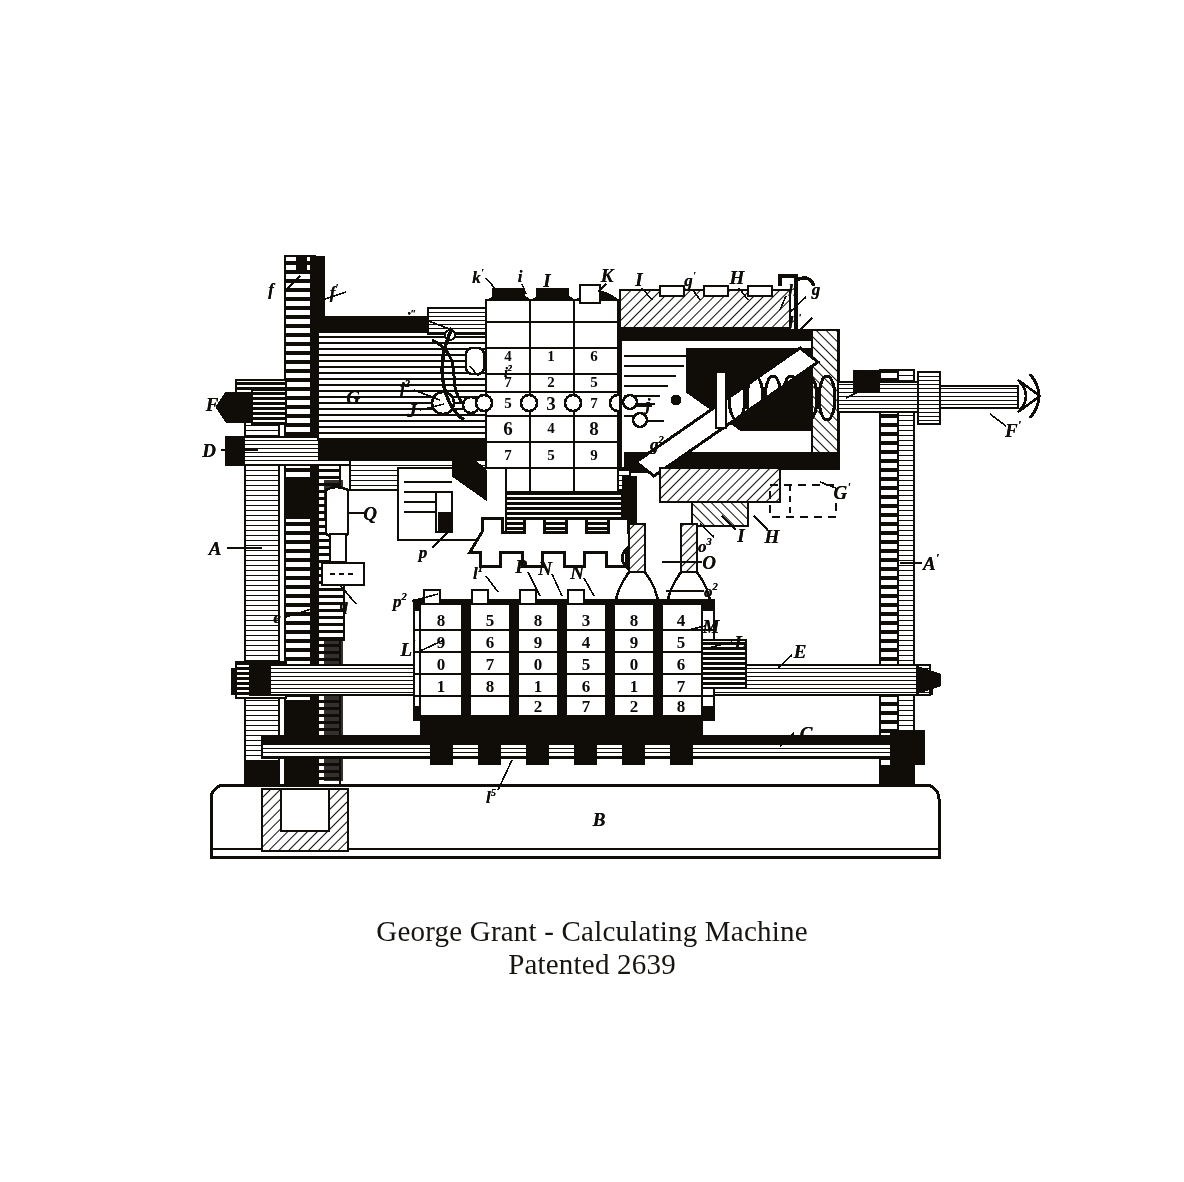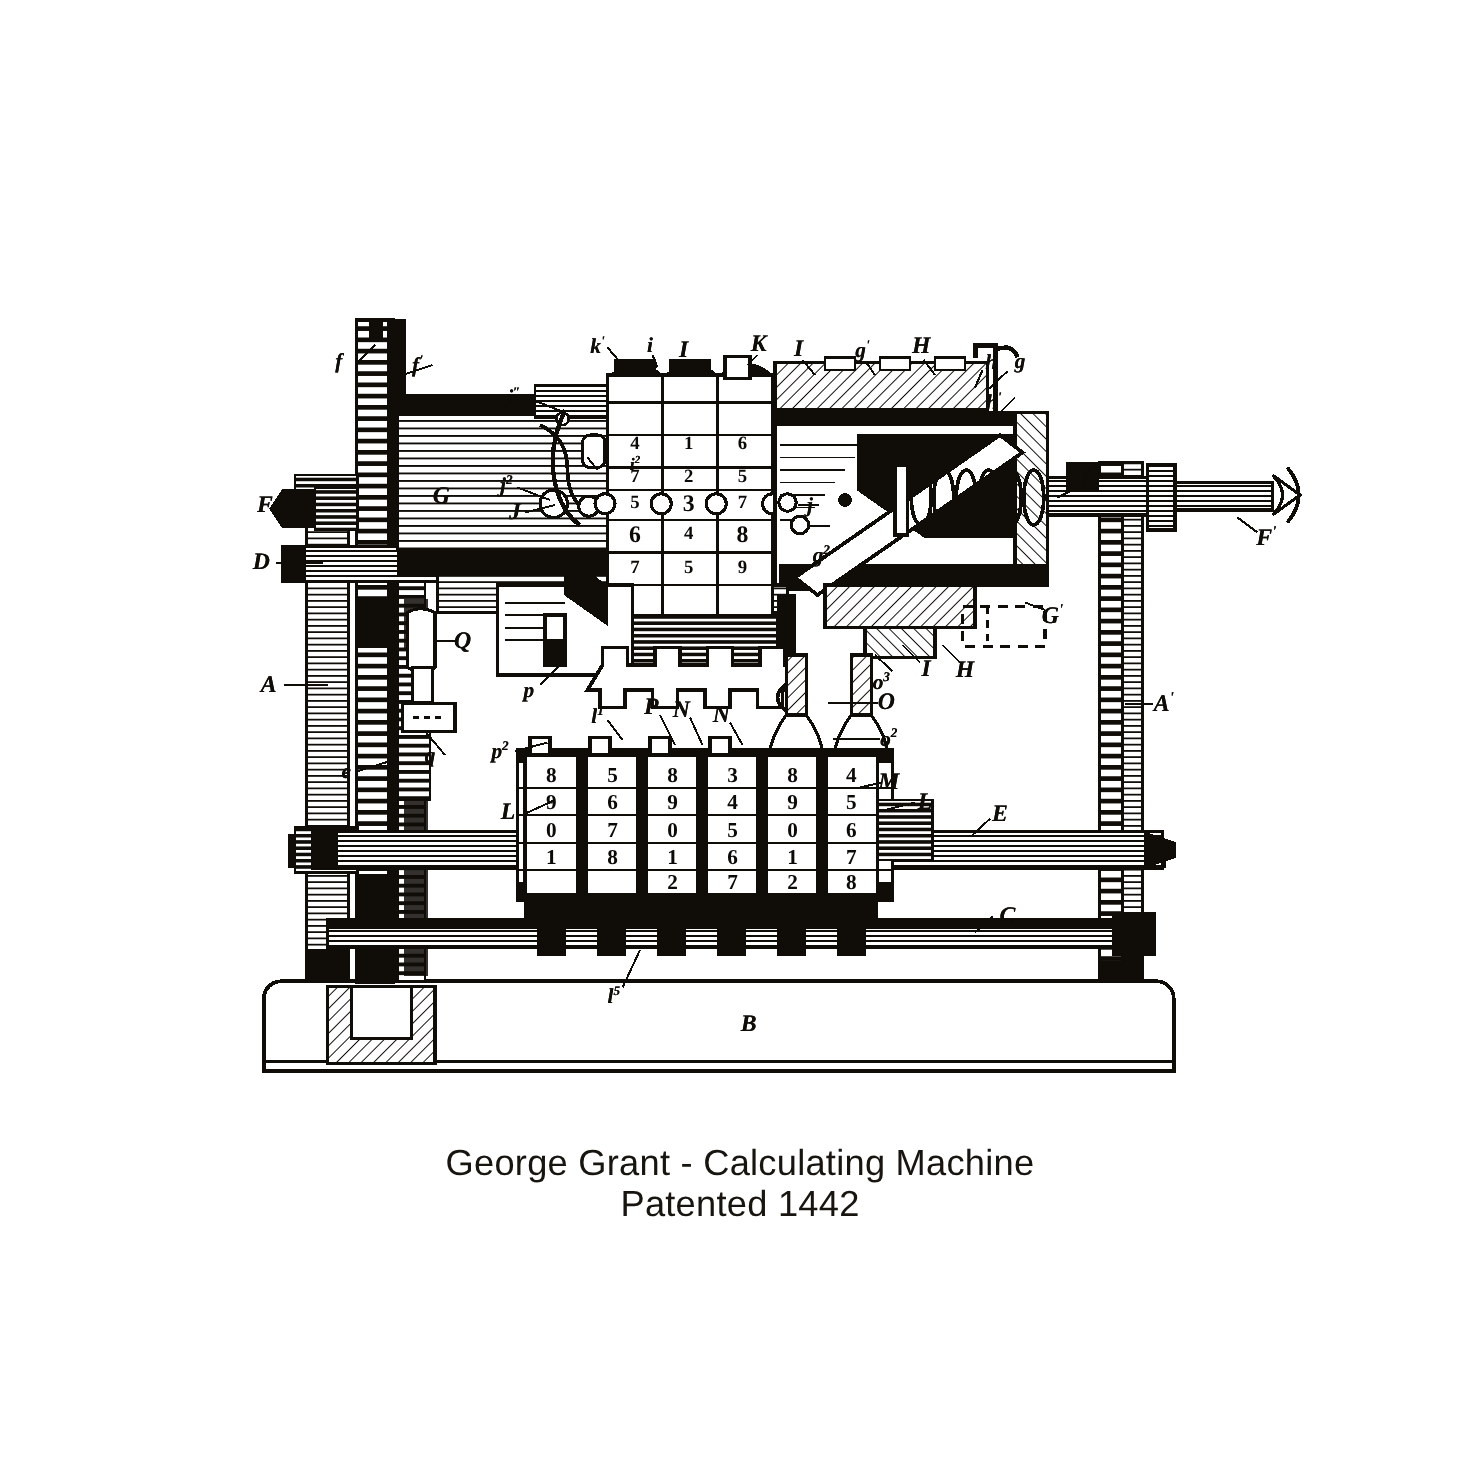--- a/index.html
+++ b/index.html
@@ -6,21 +6,21 @@
   body{
     width:1184px;height:1182px;background:#ffffff;
     font-family:"Liberation Serif", serif;
     position:relative;overflow:hidden;
   }
   #stage{position:absolute;left:0;top:0;width:1184px;height:1182px;}
   svg#fig{position:absolute;left:0;top:0;width:1184px;height:1182px;}
 
   .caption{
     position:absolute;left:0;width:1184px;text-align:center;
-    color:#18140f;font-family:Liberation Sans, sans-serif;
+    color:#18140f;font-family:Liberation Serif, serif;
     letter-spacing:.2px;
   }
   #cap1{top:915px;font-size:29px;}
   #cap2{top:948px;font-size:29px;}
 
   
   .lbl{
     position:absolute;color:#100d09;
     font-family:"Liberation Serif", serif;
     font-style:italic;font-weight:700;
@@ -527,15 +527,15 @@
       <div class="drumdigit lowerrow" style="left: 634px; top: 686px;">1</div>
       <div class="drumdigit lowerrow" style="left: 634px; top: 706px;">2</div>
       <div class="drumdigit lowerrow" style="left: 681px; top: 620px;">4</div>
       <div class="drumdigit lowerrow" style="left: 681px; top: 642px;">5</div>
       <div class="drumdigit lowerrow" style="left: 681px; top: 664px;">6</div>
       <div class="drumdigit lowerrow" style="left: 681px; top: 686px;">7</div>
       <div class="drumdigit lowerrow" style="left: 681px; top: 706px;">8</div>
     </div>
 
 <div class="caption" id="cap1">George Grant - Calculating Machine</div>
-<div class="caption" id="cap2">Patented 1442</div>
+<div class="caption" id="cap2">Patented 2639</div>
 
 </div>
 
 </body></html>

